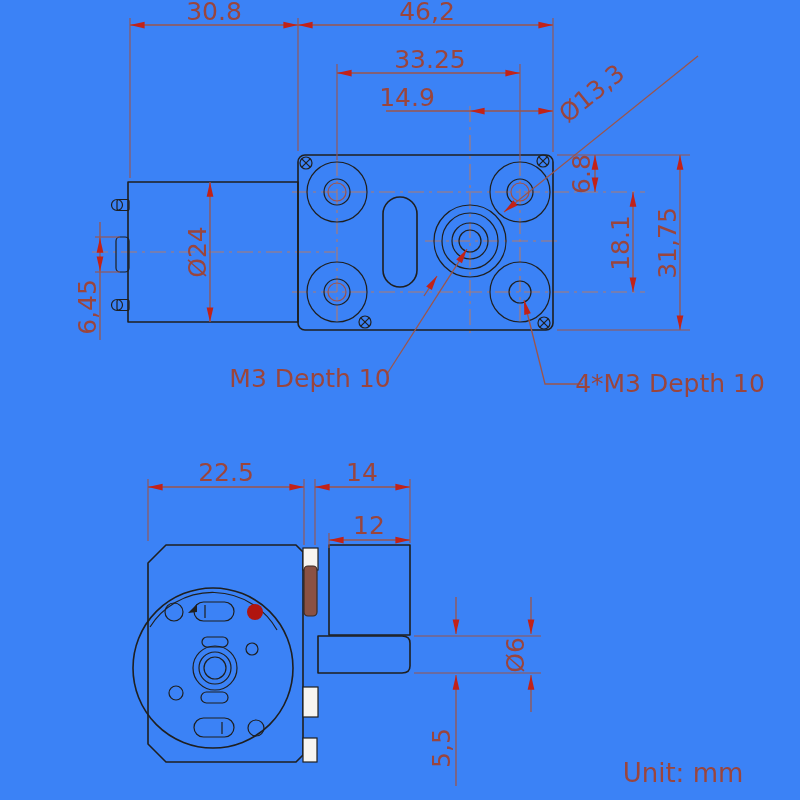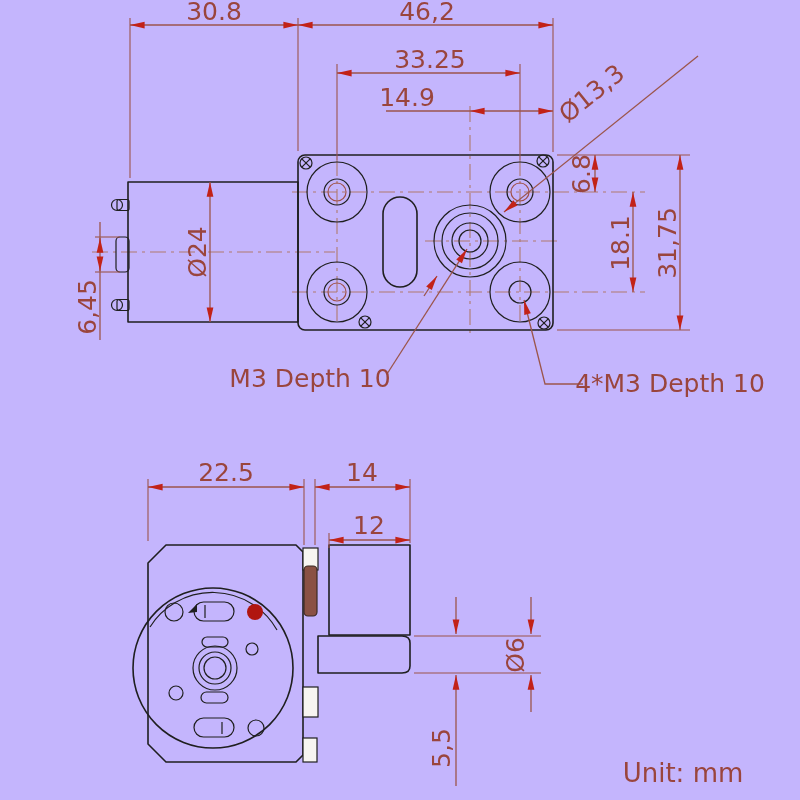--- a/index.html
+++ b/index.html
@@ -1,16 +1,16 @@
 <!DOCTYPE html>
 <html><head>
 <meta charset="utf-8">
 <style>
   html,body { margin:0; padding:0; background:#f7f5f1; }
-  .page { width:800px; height:800px; position:relative; background:#c4b5fd; overflow:hidden; }
+  .page { width:800px; height:800px; position:relative; background:#3b82f6; overflow:hidden; }
   svg text {
     font-family:"DejaVu Sans", sans-serif;
     fill:#9a453d;
     font-size:25px;
   }
   .geo   { stroke:#1f1f1f; stroke-width:1.6; fill:none; stroke-linejoin:round; }
   .geo-thin { stroke:#1f1f1f; stroke-width:1.2; fill:none; }
   .redring { stroke:#a0524a; stroke-width:1.2; fill:none; }
   .diml  { stroke:#9c554b; stroke-width:1.3; fill:none; }
   .ext   { stroke:#9c554b; stroke-width:1.1; fill:none; }

